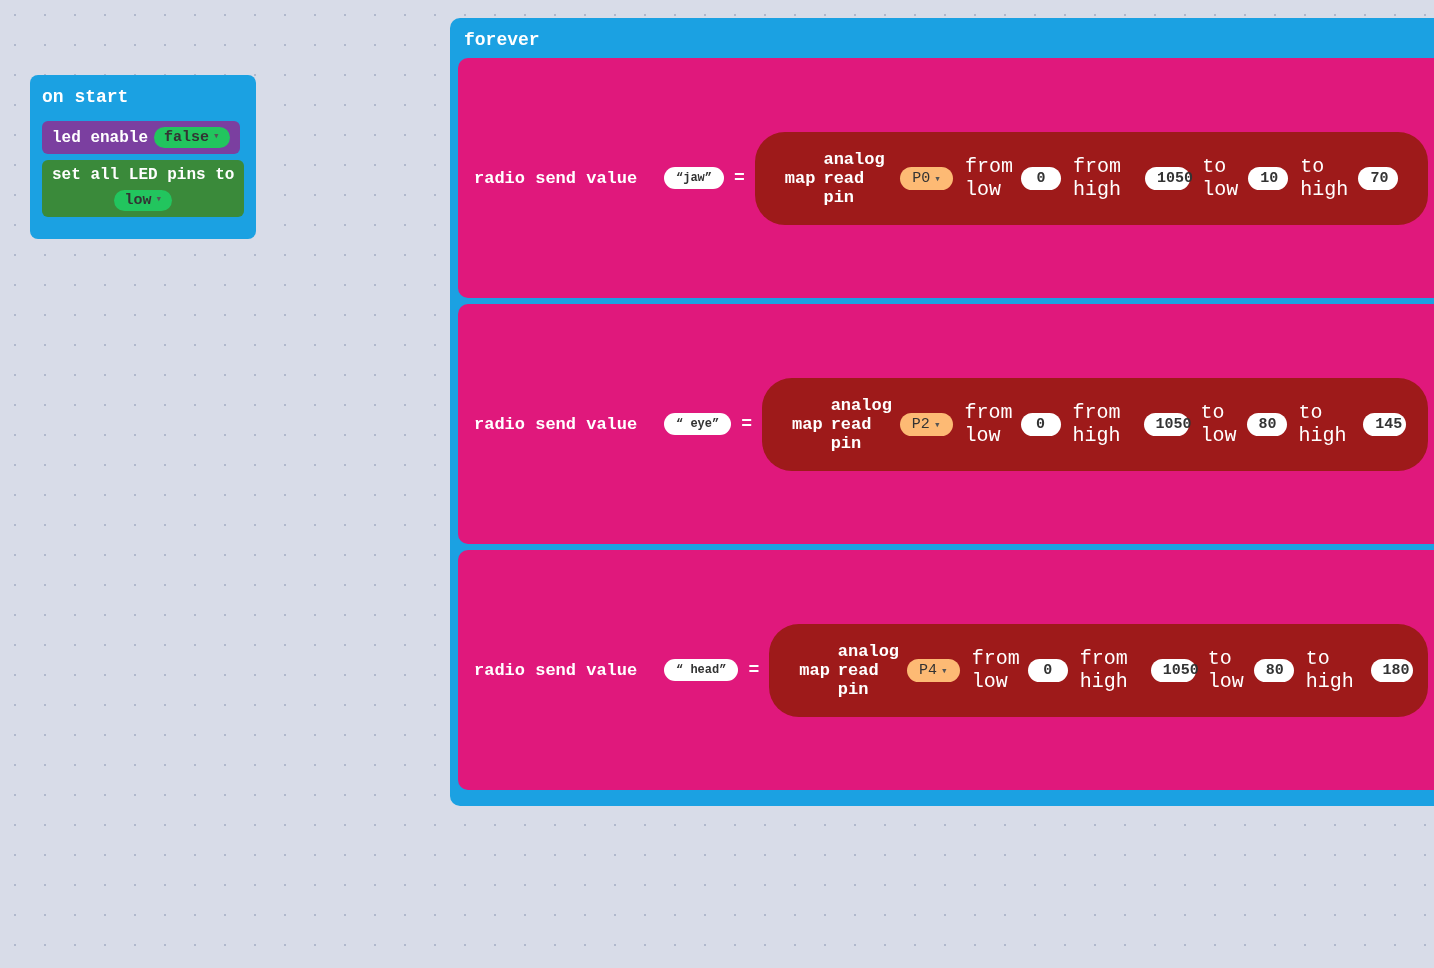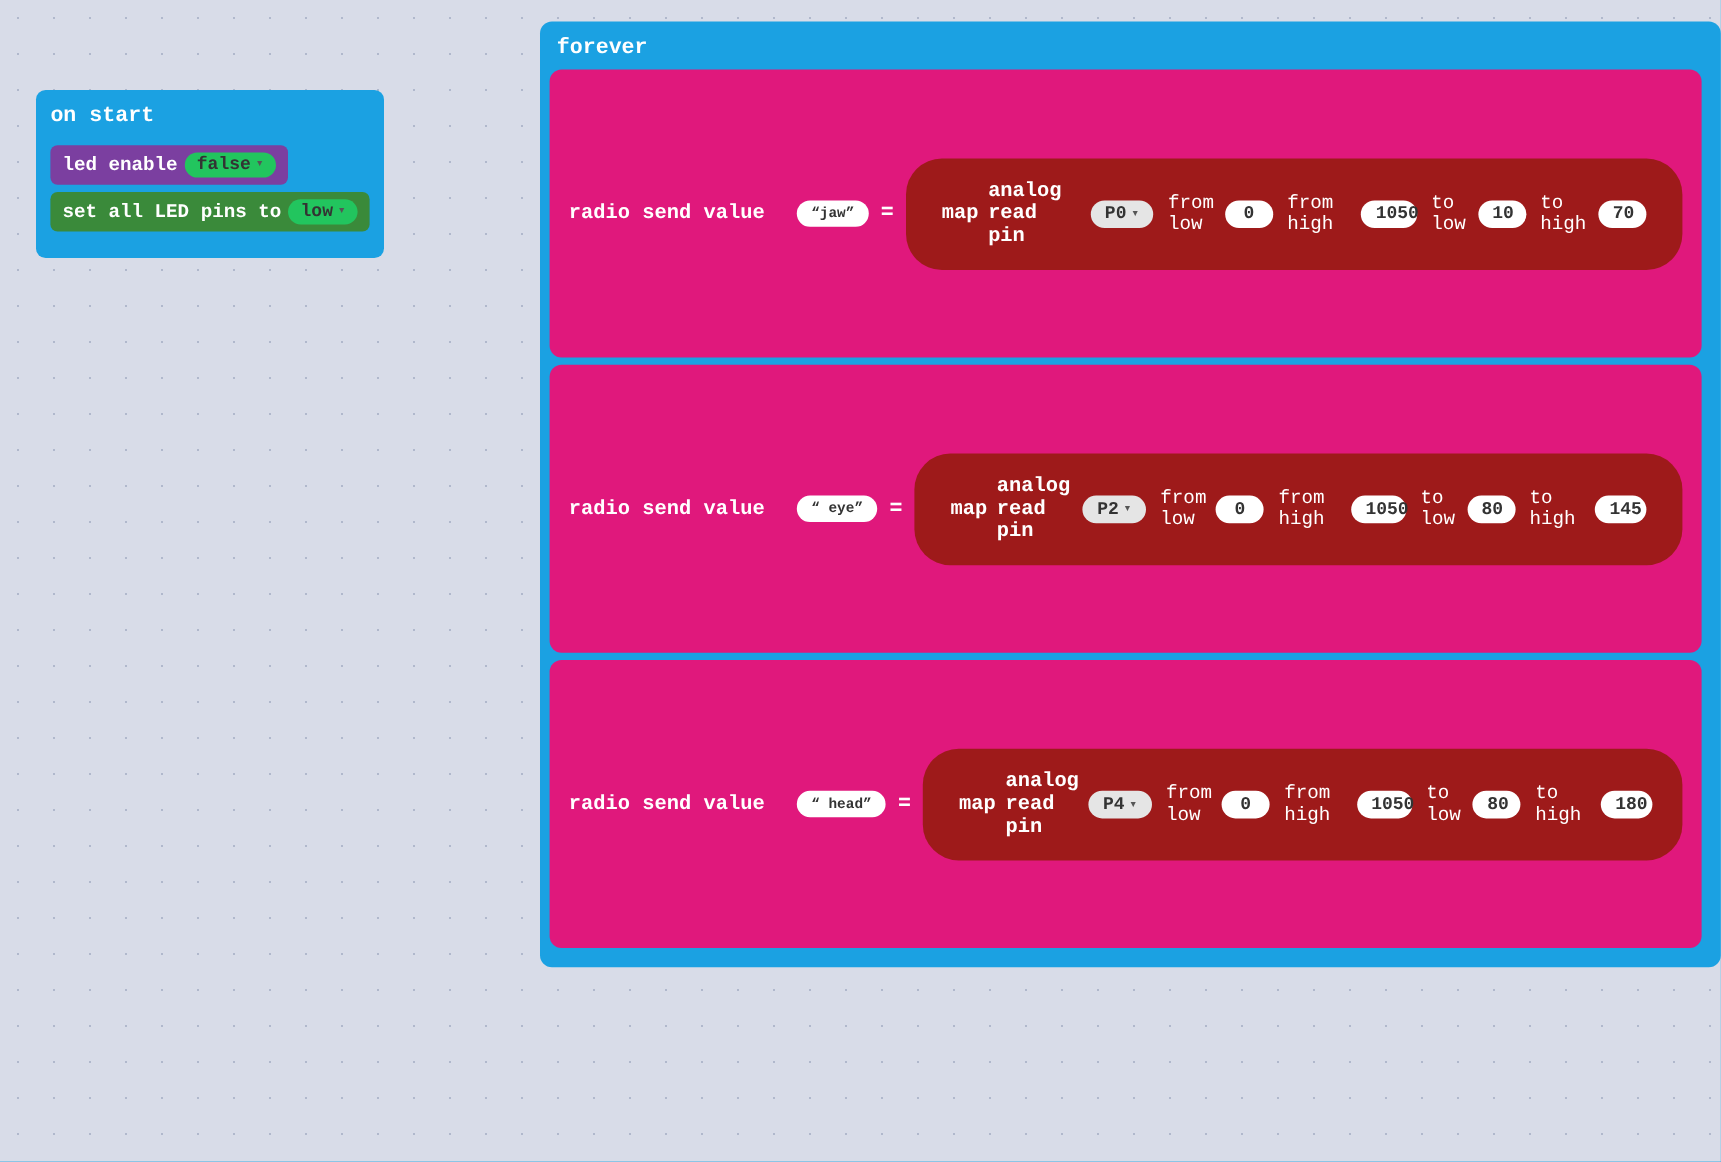--- a/index.html
+++ b/index.html
@@ -77,20 +77,21 @@
       gap: 6px;
     }
 
     .block-green {
       background-color: #3a8a3a;
       border-radius: 6px;
       padding: 6px 10px;
       display: flex;
       align-items: center;
       gap: 6px;
+      flex-direction: column;
     }
 
     .block-magenta-small {
       background-color: #c0187c;
       border-radius: 6px;
       padding: 6px 10px;
       display: flex;
       align-items: center;
       gap: 6px;
     }
@@ -195,45 +196,45 @@
       gap: 8px;
     }
 
     .map-label {
       color: white;
       font-size: 17px;
       font-weight: 600;
     }
 
     .pin-pill {
-      background-color: #e5e5e5;
+      background-color: #fdba74;
       border-radius: 20px;
       padding: 3px 12px;
       font-size: 15px;
       color: #333;
-      font-weight: 700;
+      font-weight: 400;
       display: flex;
       align-items: center;
       gap: 4px;
     }
 
     .number-pill {
       background-color: white;
       border-radius: 20px;
       padding: 3px 12px;
       font-size: 15px;
       color: #333;
       font-weight: 600;
       min-width: 40px;
       text-align: center;
     }
 
     .map-text {
       color: white;
-      font-size: 16px;
+      font-size: 20px;
       font-weight: 500;
     }
   </style>
 </head>
 <body>
 
 <div class="workspace">
 
   <div class="on-start-container">
     <div class="on-start-block">

